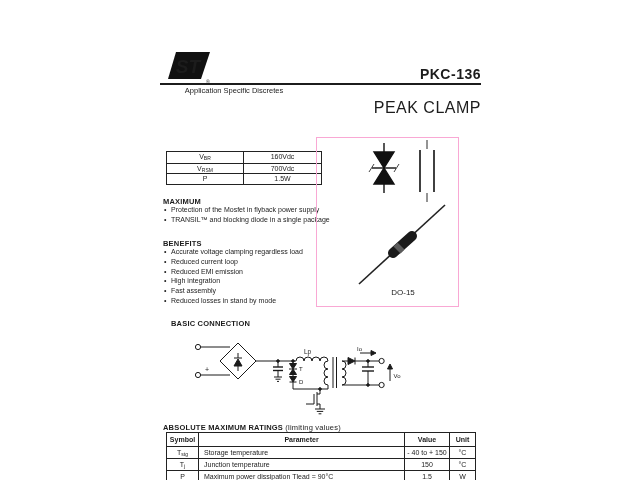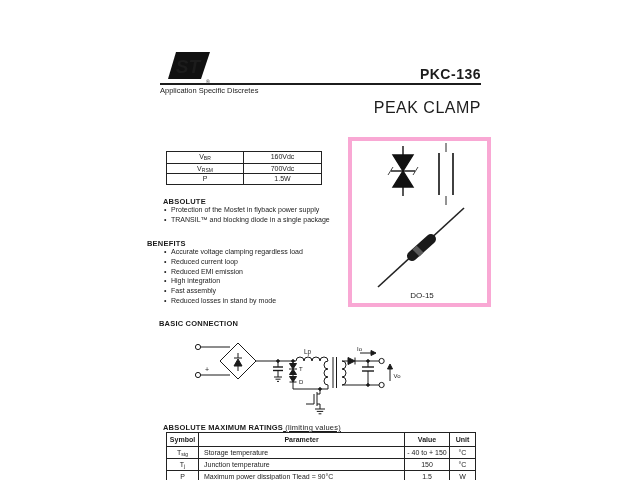--- a/index.html
+++ b/index.html
@@ -5,42 +5,42 @@
   * { margin:0; padding:0; box-sizing:border-box; }
   html,body { width:640px; height:480px; background:#ffffff; overflow:hidden;
               font-family:"Liberation Sans", sans-serif; color:#1c1c1c; }
   .abs { position:absolute; }
   .page { position:relative; width:640px; height:480px; background:#fff;margin-top:40px; }
 
   
   .part-number { left:330px; top:26px; width:151px; text-align:right;
                  font-size:14px; font-weight:bold; letter-spacing:0.5px; }
   .header-rule { left:160px; top:43px; width:321px; height:2px; background:#1c1c1c; }
-  .brand-block { left:160px; top:47px; width:148px; text-align:left; font-size:7.5px; line-height:8.5px; }
+  .brand-block { left:160px; top:47px; width:148px; text-align:center; font-size:7.5px; line-height:8.5px; }
   .subtitle { left:340px; top:59px; width:141px; text-align:right; font-size:16px; letter-spacing:0.5px; }
 
   .sec-title { font-size:7.5px; font-weight:bold; letter-spacing:0.2px; }
-  .sec-title .normal { font-weight:normal;text-decoration:underline; }
+  .sec-title .normal { font-weight:normal; }
 
   
   .char-table { left:166px; top:111px; display:grid; grid-template-columns:76px 78px;
                 border:1px solid #222; font-size:7px; }
   .char-table .cell { border-top:1px solid #222; border-left:1px solid #222;
                       text-align:center; height:10.5px; line-height:10px; }
   .char-table .cell.first { border-top:none; }
   .char-table .cell.col1 { border-left:none; }
   sub { font-size:5px; vertical-align:-1px; }
 
   
   .blist { font-size:7px; line-height:8.6px; width:176px; }
   .blist .item { padding-left:8px; position:relative; margin-bottom:1.2px; }
   .blist .item::before { content:"•"; position:absolute; left:1px; top:0; font-size:7px; }
 
   
-  .pkg-box { left:348px; top:97px; width:143px; height:170px; border:4px solid #f9a8d4; }
+  .pkg-box { left:316px; top:97px; width:143px; height:170px; border:1px solid #f9a8d4;padding-left:16px; }
 
   
   .ratings-table { left:166px; top:392px; display:grid; grid-template-columns:31px 206px 45px 26px;
                    border:1px solid #222; font-size:7px; }
   .ratings-table .hcell { font-weight:bold; text-align:center; height:13px; line-height:13px;
                           border-left:1px solid #222; }
   .ratings-table .hcell.col1 { border-left:none; }
   .ratings-table .dcell { border-top:1px solid #222; border-left:1px solid #222;
                           height:12px; line-height:11.5px; text-align:center; }
   .ratings-table .dcell.col1 { border-left:none; }
@@ -76,27 +76,27 @@
 
   <div class="abs char-table">
     <div class="cell col1 first"><span>V</span><sub>BR</sub></div>
     <div class="cell first">160Vdc</div>
     <div class="cell col1"><span>V</span><sub>RSM</sub></div>
     <div class="cell">700Vdc</div>
     <div class="cell col1"><span>P</span><sub></sub></div>
     <div class="cell">1.5W</div>
   </div>
 
-  <div class="abs sec-title" style="left:163px; top:157px;">ABSOLUTE</div>
+  <div class="abs sec-title" style="left:163px; top:157px;">MAXIMUM</div>
   <div class="abs blist" style="left:163px; top:166px;">
     <div class="item">Protection of the Mosfet in flyback power supply</div>
     <div class="item">TRANSIL™ and blocking diode in a single package</div>
   </div>
 
-  <div class="abs sec-title" style="left:147px; top:199px;">BENEFITS</div>
+  <div class="abs sec-title" style="left:163px; top:199px;">BENEFITS</div>
   <div class="abs blist" style="left:163px; top:208px;">
     <div class="item">Accurate voltage clamping regardless load</div>
     <div class="item">Reduced current loop</div>
     <div class="item">Reduced EMI emission</div>
     <div class="item">High integration</div>
     <div class="item">Fast assembly</div>
     <div class="item">Reduced losses in stand by mode</div>
   </div>
 
   <div class="abs pkg-box">
@@ -121,21 +121,21 @@
 
       <g>
         <line x1="26" y1="146" x2="112" y2="67" stroke="#222" stroke-width="1.6"></line>
         <line x1="60" y1="115" x2="79" y2="98" stroke="#1a1a1a" stroke-width="10" stroke-linecap="round"></line>
         <line x1="64" y1="112" x2="68" y2="108" stroke="#5a5a5a" stroke-width="10"></line>
       </g>
       <text x="70" y="157" font-size="8" text-anchor="middle">DO-15</text>
     </svg>
   </div>
 
-  <div class="abs sec-title" style="left:159px; top:279px;">BASIC CONNECTION</div>
+  <div class="abs sec-title" style="left:171px; top:279px;">BASIC CONNECTION</div>
 
   <svg class="abs" style="left:190px; top:291px;" width="250" height="95" viewBox="0 0 250 95">
     <g stroke="#1a1a1a" stroke-width="1" fill="none">
 
       <g>
         <circle cx="8" cy="16" r="2.6"></circle>
         <circle cx="8" cy="44" r="2.6"></circle>
         <line x1="10.6" y1="16" x2="40" y2="16"></line>
         <line x1="10.6" y1="44" x2="40" y2="44"></line>
       </g>

